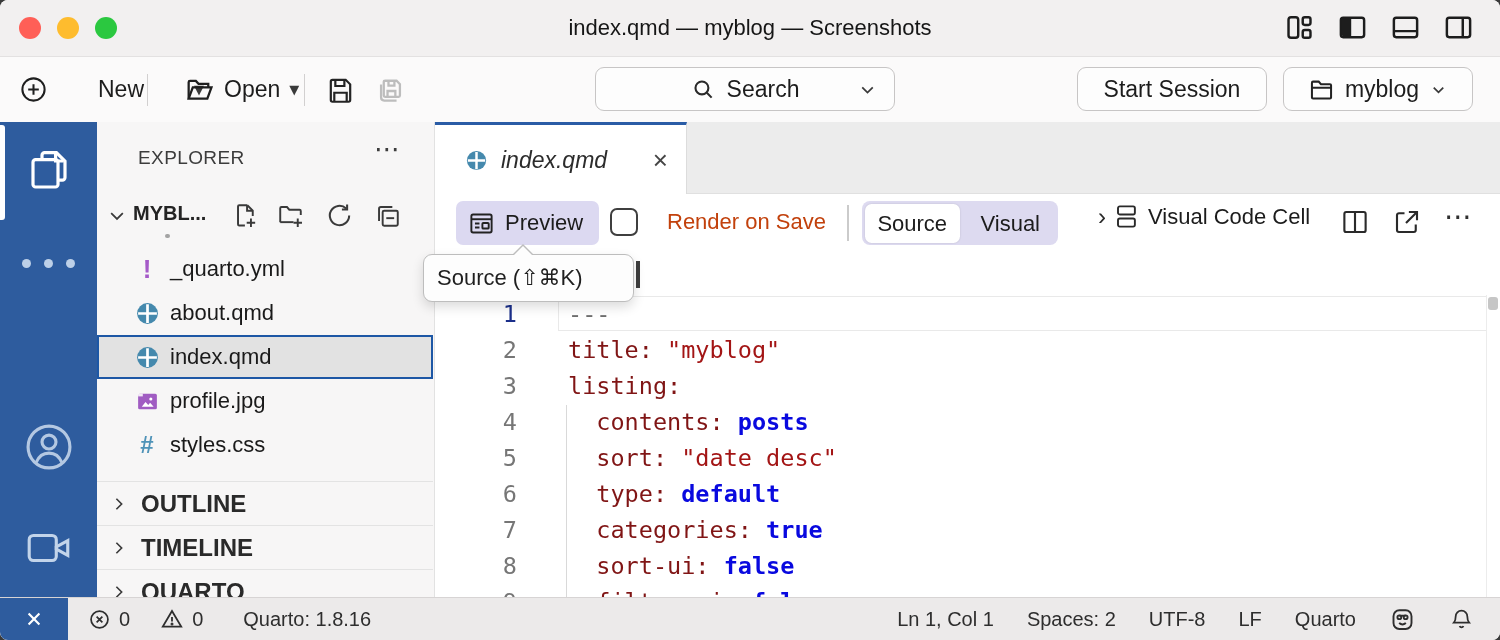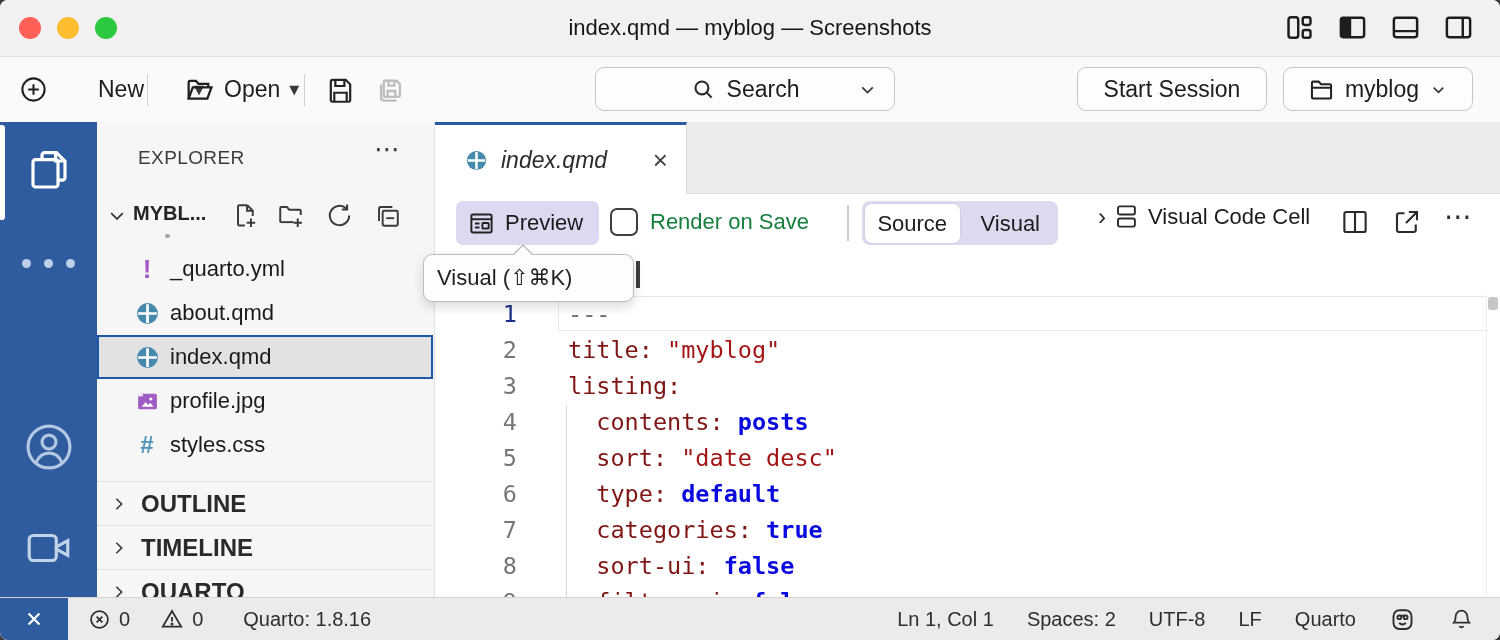--- a/index.html
+++ b/index.html
@@ -65,21 +65,21 @@
   .tab{position:absolute;left:0;top:0;width:252px;height:73px;background:#ffffff;border-top:3.5px solid #2a5ca6;border-right:1px solid #dcdcdc;box-sizing:border-box;display:flex;align-items:center;cursor:pointer;}
   .tab .qicon{margin-left:30px;width:23px;height:23px;}
   .tab-label{margin-left:13px;font-size:23px;font-style:italic;color:#2c2c2c;}
   .tab-close{margin-left:auto;margin-right:18px;font-size:26px;color:#454545;line-height:26px;cursor:pointer;}
 
   .edtoolbar{position:absolute;left:0;right:0;top:72px;height:58px;background:#fff;}
   .preview-btn{position:absolute;left:21px;top:7px;width:143px;height:44px;background:#dcd9f1;border-radius:7px;display:flex;align-items:center;cursor:pointer;}
   .preview-btn .picon{margin-left:12px;color:#222;}
   .preview-label{margin-left:10px;font-size:22px;color:#1c1c1c;}
   .checkbox{position:absolute;left:175px;top:14px;width:28px;height:28px;box-sizing:border-box;border:2.2px solid #3f3f3f;border-radius:7px;background:#fff;cursor:pointer;}
-  .ros-label{position:absolute;left:215px;top:15px;font-size:22px;color:#15803d;}
+  .ros-label{position:absolute;left:232px;top:15px;font-size:22px;color:#c2410c;}
   .ed-sep{position:absolute;left:412px;top:11px;width:1.5px;height:36px;background:#cbcbcb;}
   .segmented{position:absolute;left:427px;top:7px;width:196px;height:44px;background:#dddaf0;border-radius:8px;display:flex;align-items:center;}
   .seg{flex:1;text-align:center;font-size:22px;color:#1c1c1c;cursor:pointer;line-height:39px;}
   .seg.active{background:#fff;border-radius:6.5px;margin:2.5px;box-shadow:0 0 2px rgba(0,0,0,.15);}
   .insert-group{position:absolute;left:663px;top:9px;display:flex;align-items:center;gap:9px;cursor:pointer;}
   .ins-chev{font-size:24px;color:#2a2a2a;line-height:26px;}
   .insert-label{font-size:22px;color:#1c1c1c;}
   .ed-act{position:absolute;top:13px;color:#2a2a2a;cursor:pointer;}
   .ed-more{font-size:28px;letter-spacing:1px;color:#2f2f2f;}
 
@@ -423,21 +423,21 @@
             <div class="code-row"><span class="gutter">8</span><span class="code-text"><span class="tok-plain">  </span><span class="tok-key">sort-ui:</span><span class="tok-plain"> </span><span class="tok-value">false</span></span></div>
             <div class="code-row"><span class="gutter">9</span><span class="code-text"><span class="tok-plain">  </span><span class="tok-key">filter-ui:</span><span class="tok-plain"> </span><span class="tok-value">fal</span></span></div>
           </div>
         <div class="indent-guide"></div>
         <div class="sb-track"></div>
         <div class="sb-thumb"></div>
       </div>
     </div>
   </div>
 
-  <div class="tooltip">Visual (⇧⌘K)</div>
+  <div class="tooltip">Source (⇧⌘K)</div>
 
   <div class="statusbar">
     <div class="remote">
       <svg width="26" height="26" viewBox="0 0 24 24" fill="none" stroke="#fff" stroke-width="2">
           <path d="m7 7 5 5-5 5"></path>
           <path d="m17 7-5 5 5 5"></path>
         </svg>
     </div>
     <div class="sb-left">
       <span class="sb-item">

